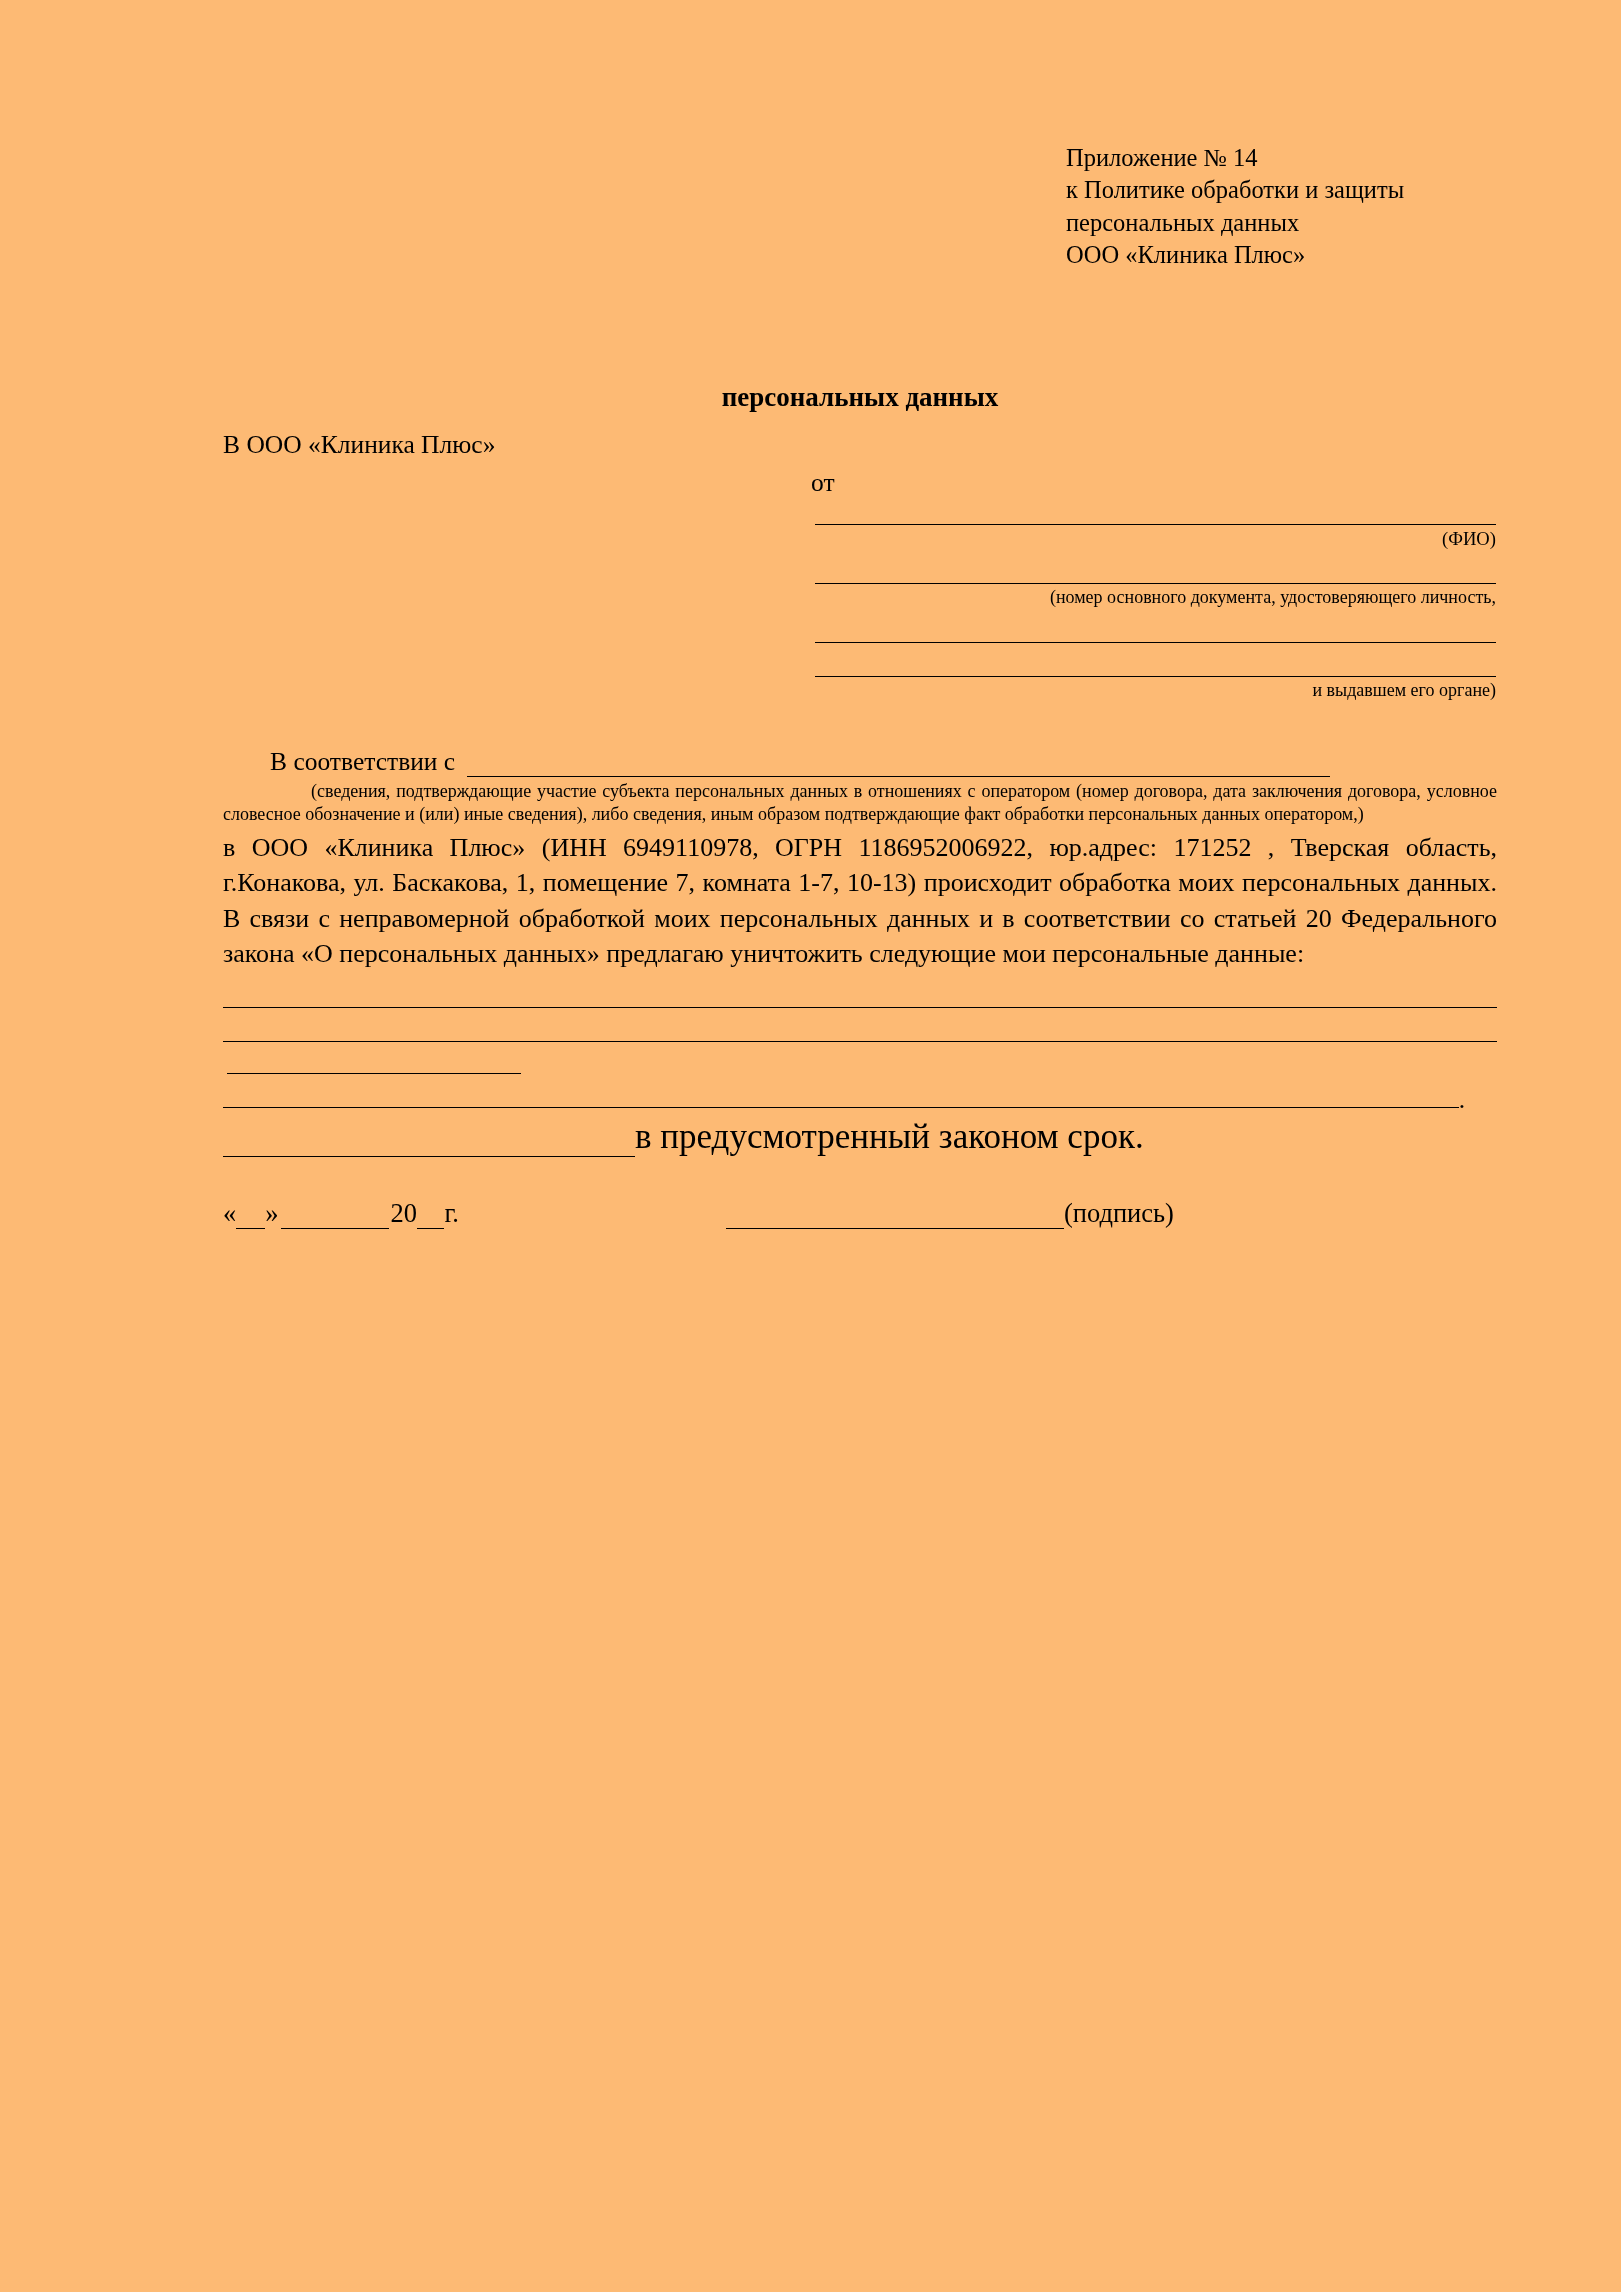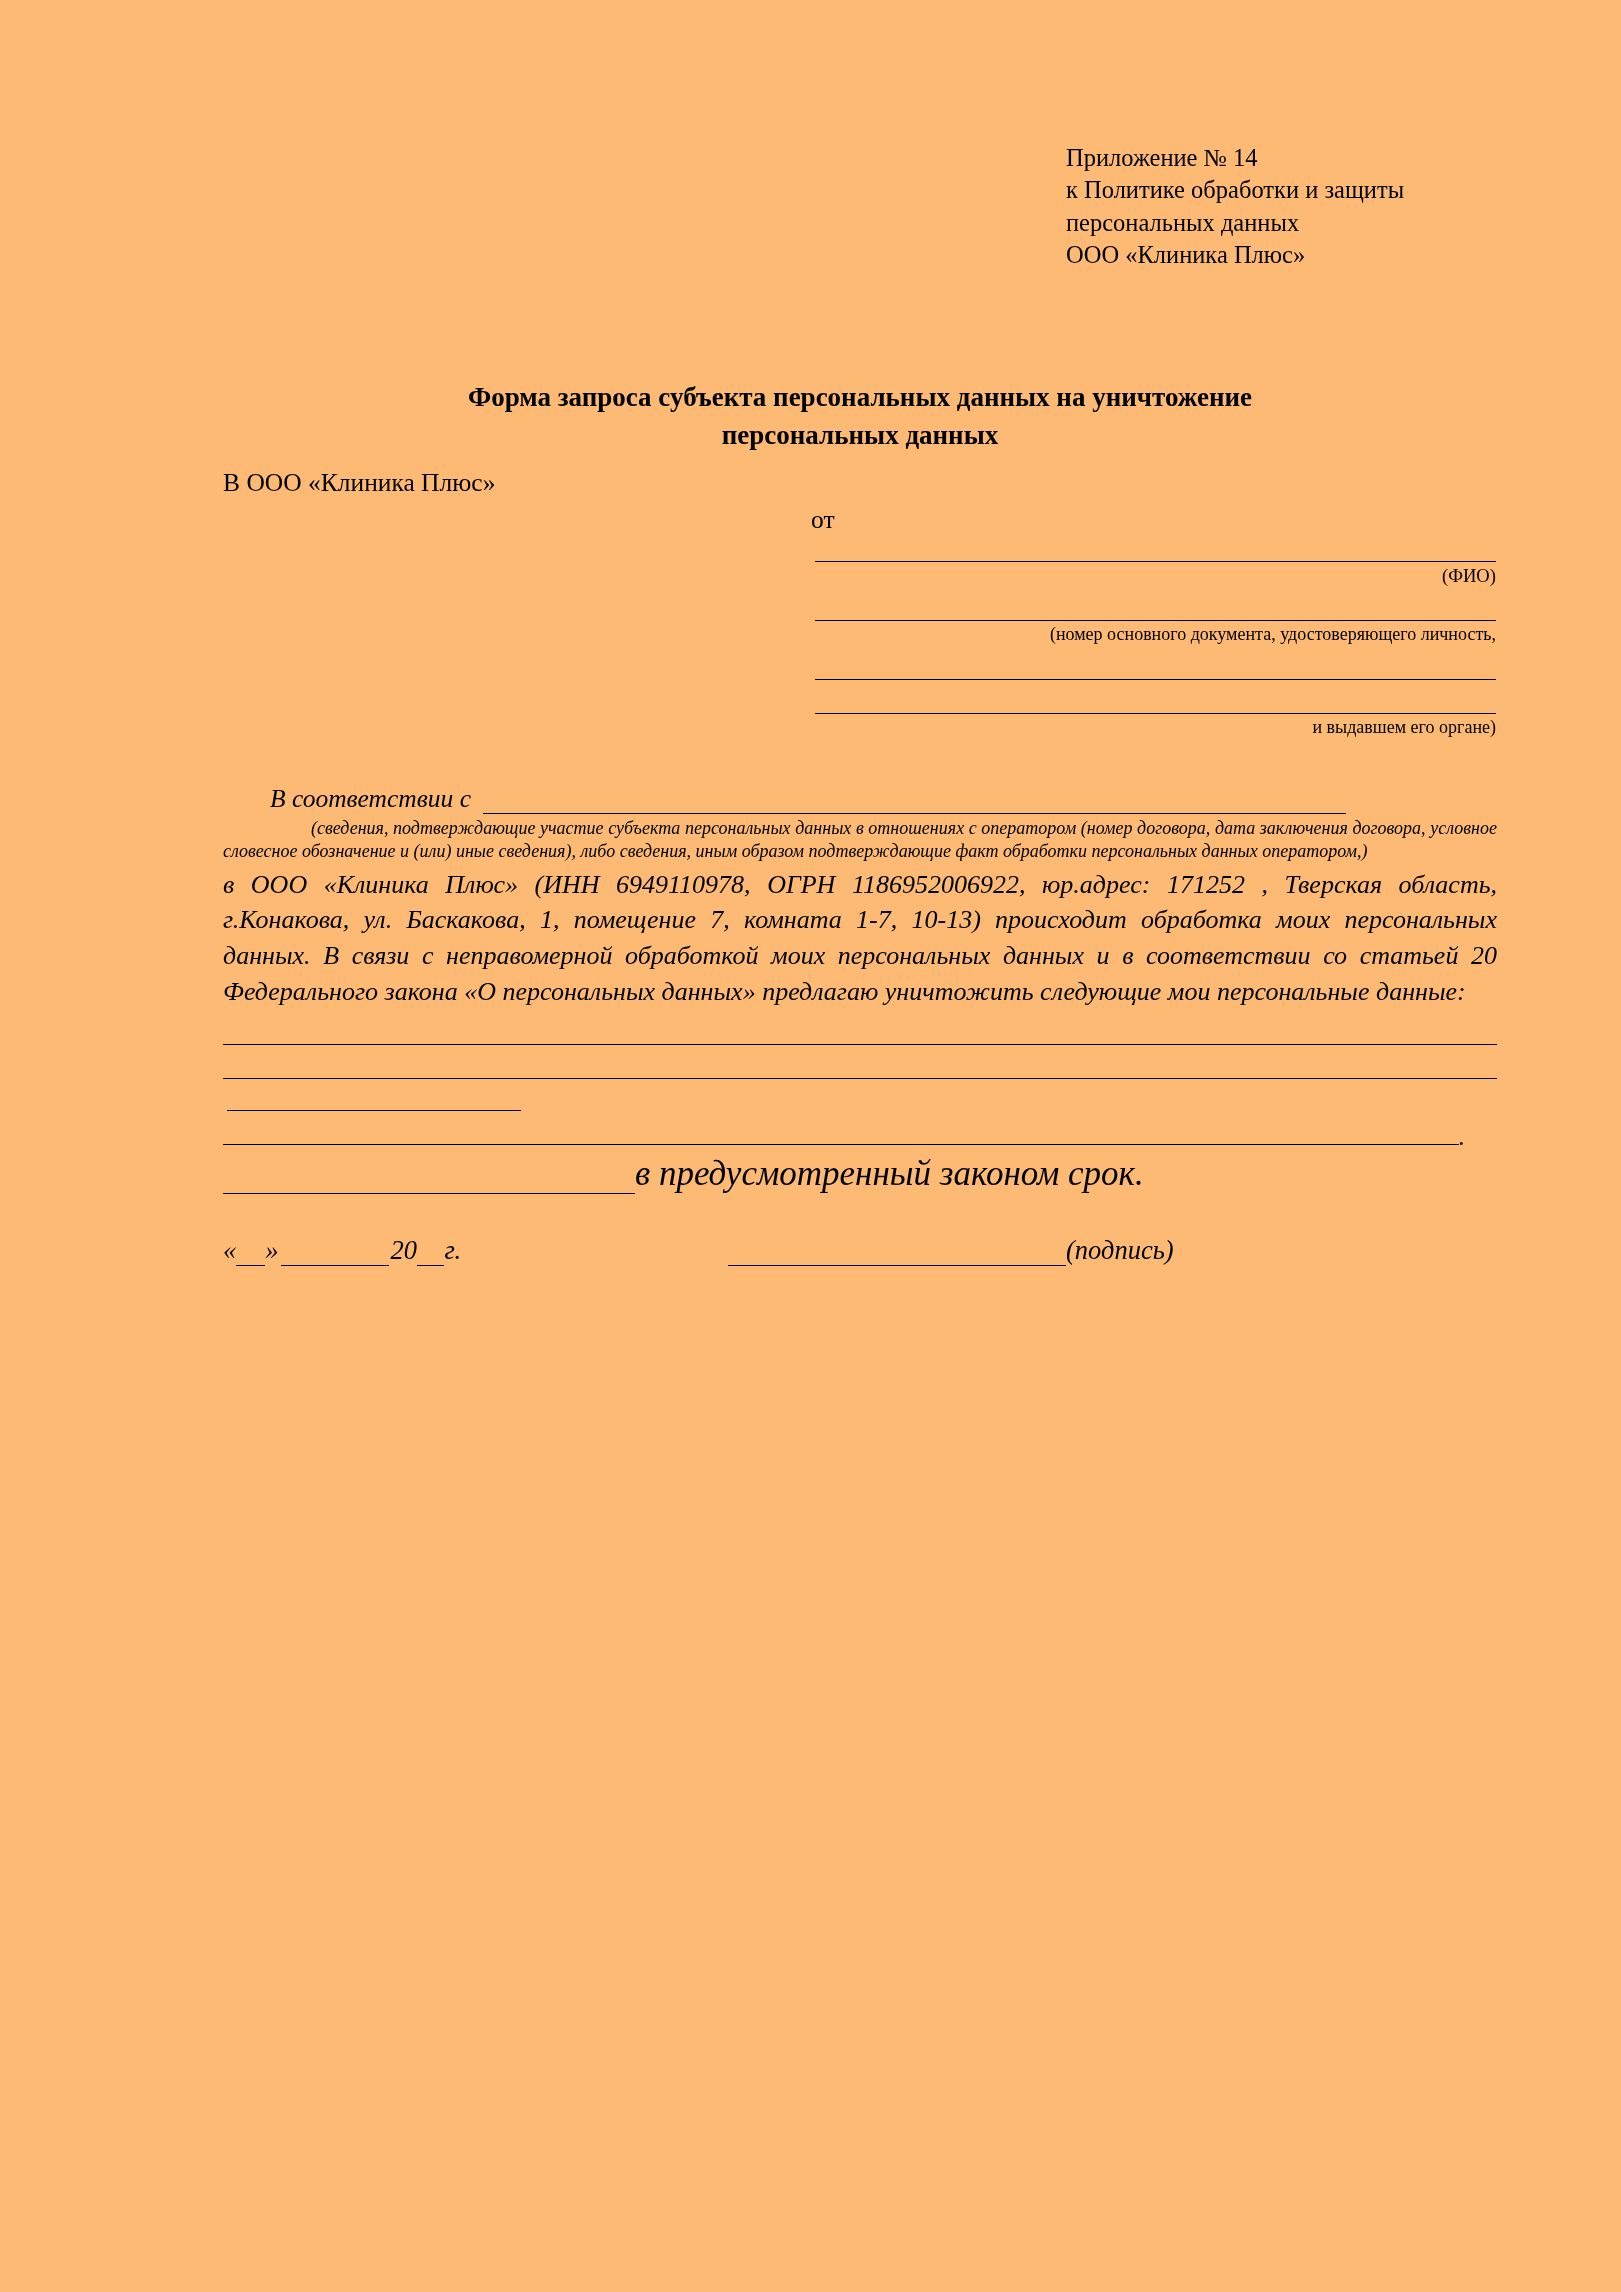--- a/index.html
+++ b/index.html
@@ -76,21 +76,20 @@
   }
   .fill .cap.small {
     font-size: 18px;
   }
   .fill .gap6 { height: 7.8px; }
 
   
   .body-sec {
     margin-top: 45px;
     font-size: 25.5px;
-    font-style: italic;
   }
   .sootv {
     font-size: 25.5px;
     white-space: nowrap;
   }
   .sootv .lead { padding-left: 47px; }
   .sootv .ul {
     display: inline-block;
     width: 863px;
     border-bottom: 1.6px solid #000;
@@ -212,21 +211,20 @@
   <div class="inner">
 
     <div class="header-block">
       <div>Приложение № 14</div>
       <div>к Политике обработки и защиты</div>
       <div>персональных данных</div>
       <div>ООО «Клиника Плюс»</div>
     </div>
 
     <div class="title">
-      <span>Форма запроса субъекта персональных данных на уничтожение</span>
       <span class="l2">персональных данных</span>
     </div>
 
     <div class="addressee">В ООО «Клиника Плюс»</div>
     <div class="from-row">от</div>
 
     <div class="fill">
       <div class="line"></div>
       <div class="cap">(ФИО)</div>
       <div class="gap6"></div>

